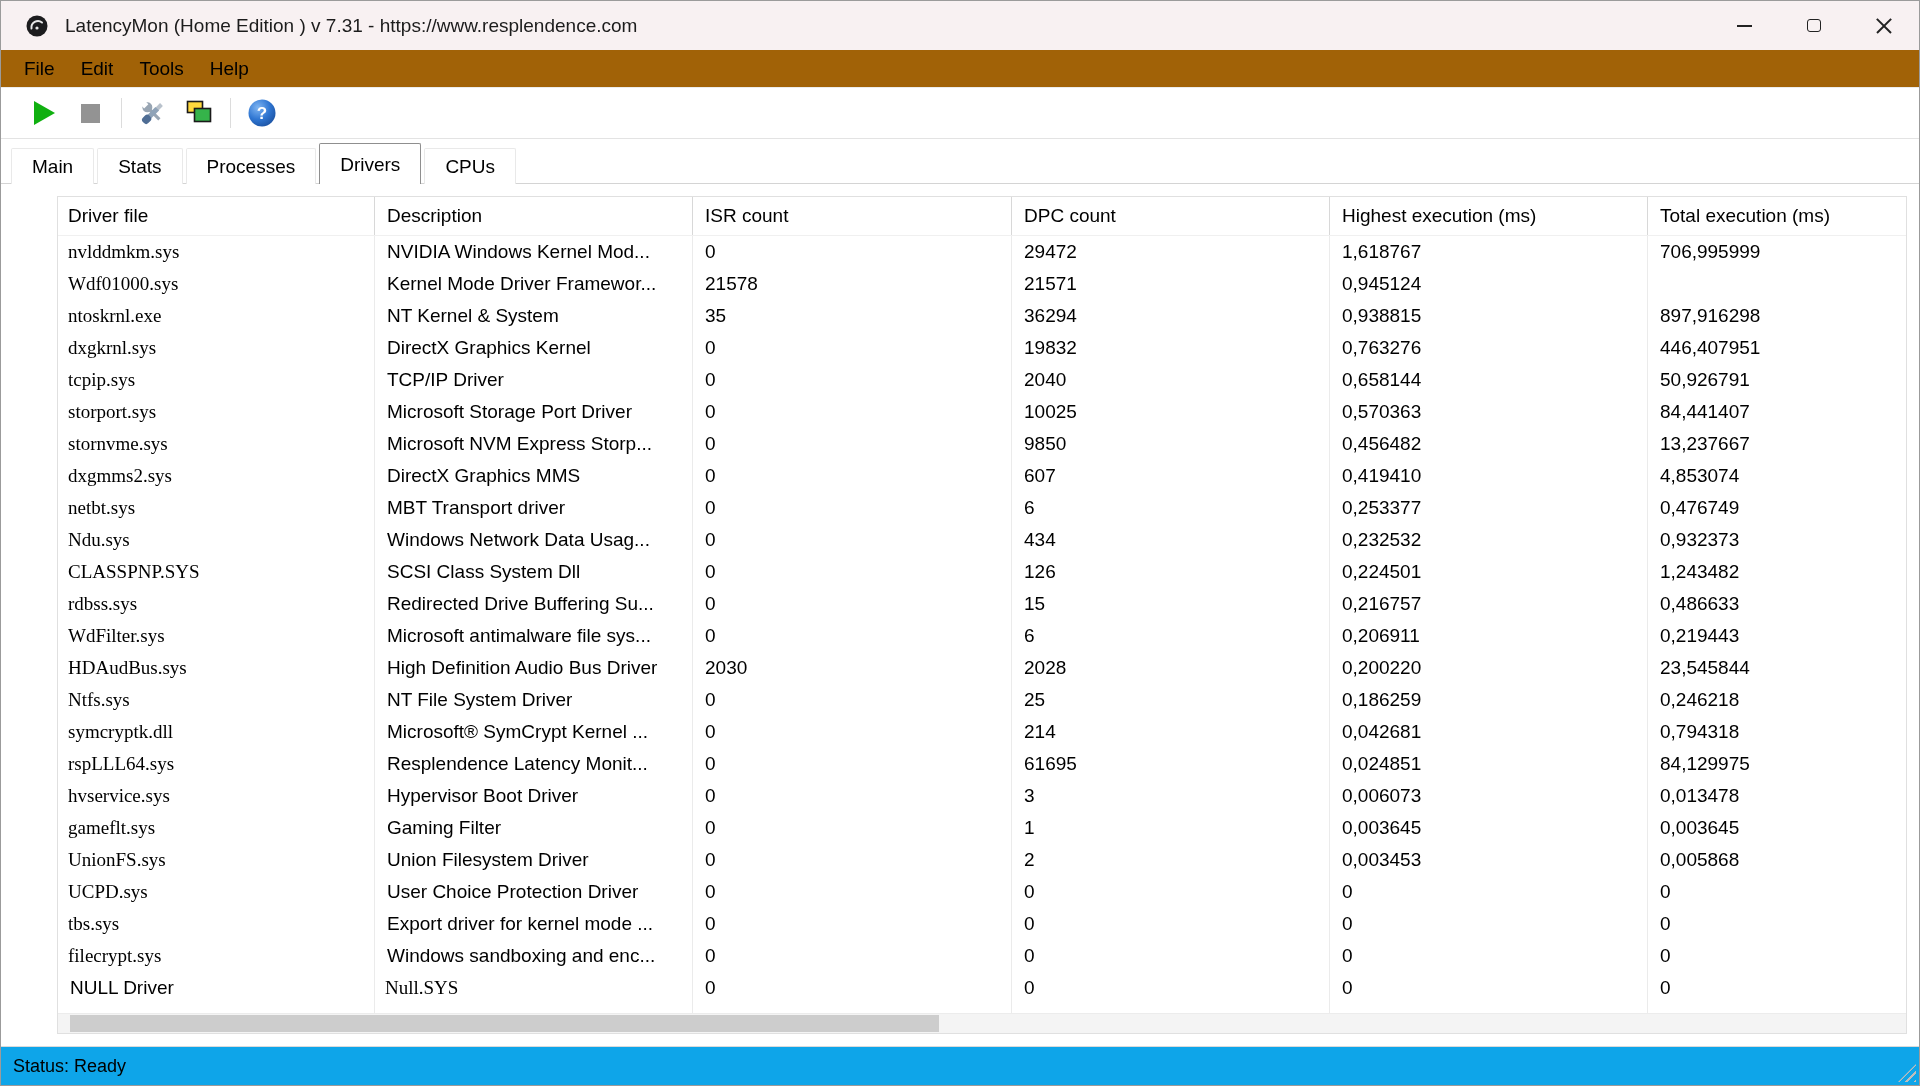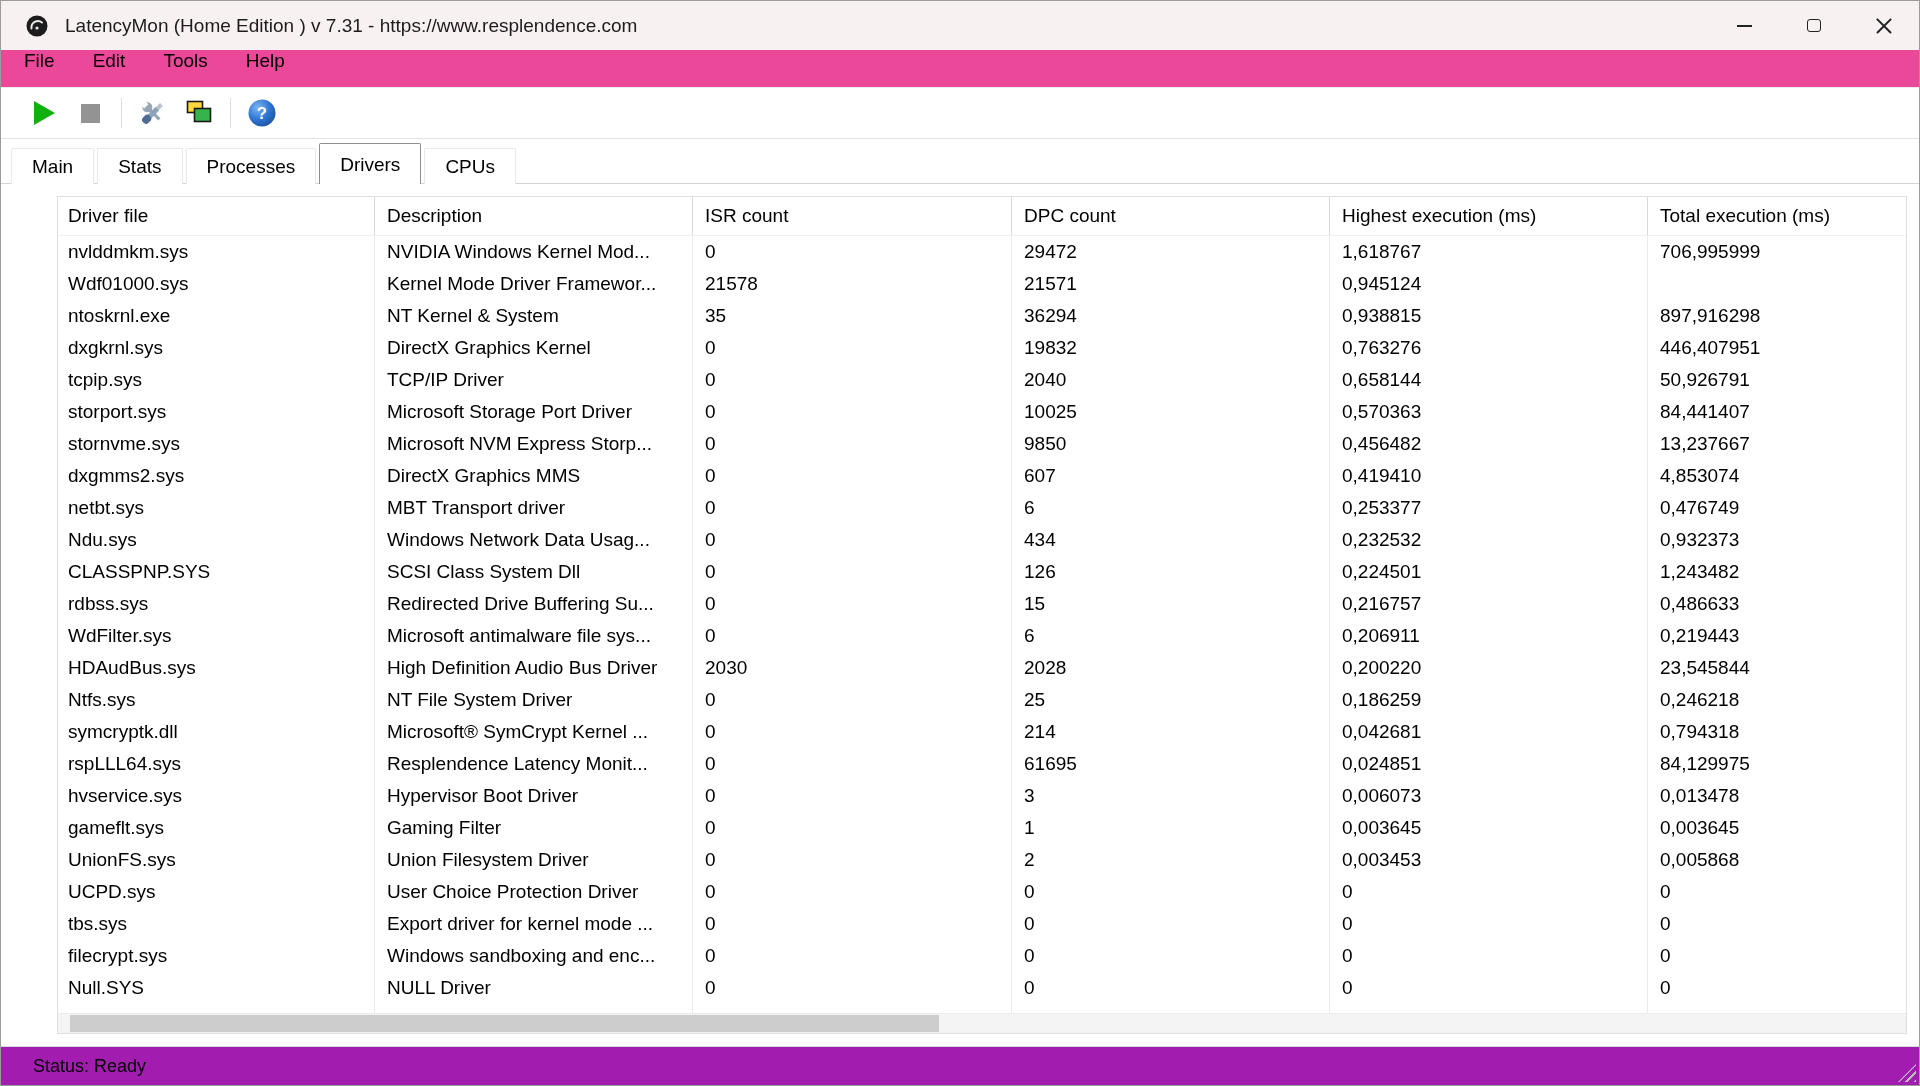--- a/index.html
+++ b/index.html
@@ -29,22 +29,22 @@
   .max-glyph { width: 14px; height: 13px; border: 1.6px solid #222; border-radius: 3px; }
   .close-glyph { position: relative; width: 18px; height: 18px; }
   .close-glyph::before, .close-glyph::after {
     content: ""; position: absolute; left: -1px; top: 8px; width: 20px; height: 1.8px; background: #222;
   }
   .close-glyph::before { transform: rotate(45deg); }
   .close-glyph::after  { transform: rotate(-45deg); }
 
   
   .menubar {
-    flex: 0 0 38px; display: flex; align-items: flex-start;
-    padding-left: 10px; border-bottom: 1px solid #ececec; background: #ec4899; gap: 12px;
+    flex: 0 0 38px; display: flex; align-items: center;
+    padding-left: 10px; border-bottom: 1px solid #ececec; background: #a16207;
   }
   .menu-item { padding: 0 13px; font-size: 19px; cursor: default; }
 
   
   .toolbar {
     flex: 0 0 51px; display: flex; align-items: center;
     padding-left: 20px; border-bottom: 1px solid #e3e3e3; background: #fff;
   }
   .tb { width: 46px; height: 42px; display: flex; align-items: center; justify-content: center; }
   .play-glyph {
@@ -95,37 +95,37 @@
   .hcell.c5 { border-right: none; }
   .list-body { flex: 1 1 auto; overflow: hidden; }
   .lrow {
     display: grid; grid-template-columns: 317px 318px 319px 318px 318px 1fr;
     height: 32px;
   }
   .cell {
     font-size: 19px; padding-left: 12px; display: flex; align-items: center;
     border-right: 1px solid #ebebeb; white-space: nowrap; overflow: hidden;
   }
-  .cell.c0 { padding-left: 10px; }
+  .cell.c0 { padding-left: 10px; font-family: Liberation Serif, serif; }
   .cell.c5 { border-right: none; }
 
   
   .hscrollbar {
     flex: 0 0 20px; background: #f4f4f4; position: relative;
     border-top: 1px solid #ececec;
   }
   .hscroll-thumb {
     position: absolute; top: 1px; bottom: 1px; left: 12px; width: 47%;
     background: #cdcdcd;
   }
 
   
   .statusbar {
-    flex: 0 0 39px; background: #a21caf; border-top: 1px solid #dadada;
-    display: flex; align-items: center; padding-left: 32px;
+    flex: 0 0 39px; background: #0ea5e9; border-top: 1px solid #dadada;
+    display: flex; align-items: center; padding-left: 12px;
     font-size: 18px; position: relative;
   }
   .resize-grip {
     position: absolute; right: 3px; bottom: 3px; width: 18px; height: 18px;
     clip-path: polygon(100% 0, 100% 100%, 0 100%);
     background: repeating-linear-gradient(315deg, #bdbdbd 0 2px, transparent 2px 6px);
   }
 </style>
 </head>
 <body>
@@ -406,22 +406,22 @@
           </div>
           <div class="lrow">
             <div class="cell c0">filecrypt.sys</div>
             <div class="cell c1">Windows sandboxing and enc...</div>
             <div class="cell c2">0</div>
             <div class="cell c3">0</div>
             <div class="cell c4">0</div>
             <div class="cell c5">0</div>
           </div>
           <div class="lrow">
+            <div class="cell c1">NULL Driver</div>
             <div class="cell c0">Null.SYS</div>
-            <div class="cell c1">NULL Driver</div>
             <div class="cell c2">0</div>
             <div class="cell c3">0</div>
             <div class="cell c4">0</div>
             <div class="cell c5">0</div>
           </div>
           <div class="lrow">
             <div class="cell c0">BasicRender.sys</div>
             <div class="cell c1">Microsoft® Basic Render Dri...</div>
             <div class="cell c2">0</div>
             <div class="cell c3">0</div>

